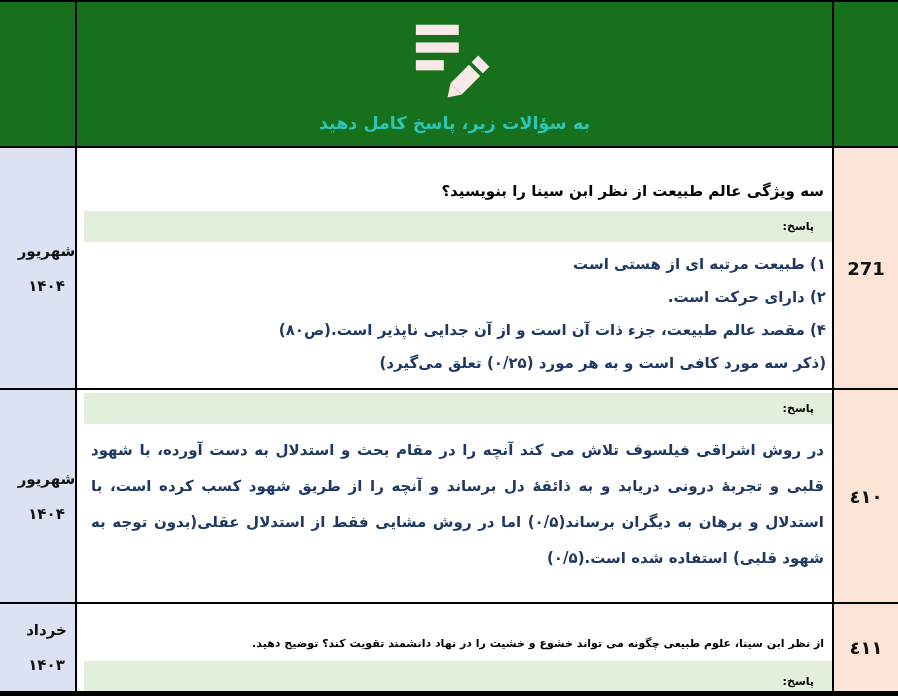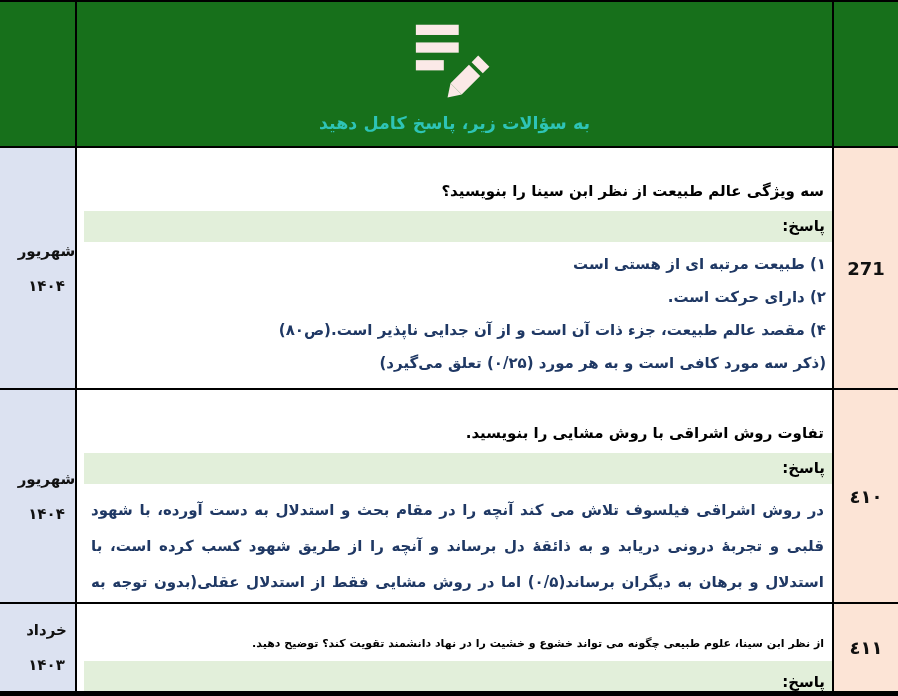--- a/index.html
+++ b/index.html
@@ -57,22 +57,22 @@
     color: #000; font-weight: bold; font-size: 15px;
     padding: 8px 8px 5px 10px; line-height: 1.5; margin-top: 24px;
   }
   .r411 .q { font-size: 11px; white-space: nowrap; }
 
   .band {
     background: #e2efda;
     margin: 3px 0 6px 7px;
     min-height: 31px;
     display: flex; align-items: center;
-    padding-right: 7px;
-    color: #000; font-weight: bold; font-size: 15px;
+    padding-right: 18px;
+    color: #000; font-weight: bold; font-size: 11px;
   }
   .r411 .band { min-height: 42px; }
 
   .ans-line {
     color: #1f3864; font-weight: bold; font-size: 15px;
     height: 33px; display: flex; align-items: center;
     padding: 0 6px 0 10px;
   }
   .ans-par {
     color: #1f3864; font-weight: bold; font-size: 15px;
@@ -123,21 +123,20 @@
     </div>
     <div class="date-cell">
       <div>شهریور</div>
       <div>۱۴۰۴</div>
     </div>
   </div>
 
   <div class="row data-row r410">
     <div class="num-cell">٤١٠</div>
     <div class="content-cell">
-      <div class="q">تفاوت روش اشراقی با روش مشایی را بنویسید.</div>
       <div class="band">
         <span>پاسخ:</span>
       </div>
       <div class="ans-par">در روش اشراقی فیلسوف تلاش می کند آنچه را در مقام بحث و استدلال به دست آورده، با شهود قلبی و تجربۀ درونی دریابد و به ذائقۀ دل برساند و آنچه را از طریق شهود کسب کرده است، با استدلال و برهان به دیگران برساند(۰/۵) اما در روش مشایی فقط از استدلال عقلی(بدون توجه به شهود قلبی) استفاده شده است.(۰/۵)</div>
 
     </div>
     <div class="date-cell">
       <div>شهریور</div>
       <div>۱۴۰۴</div>
     </div>

